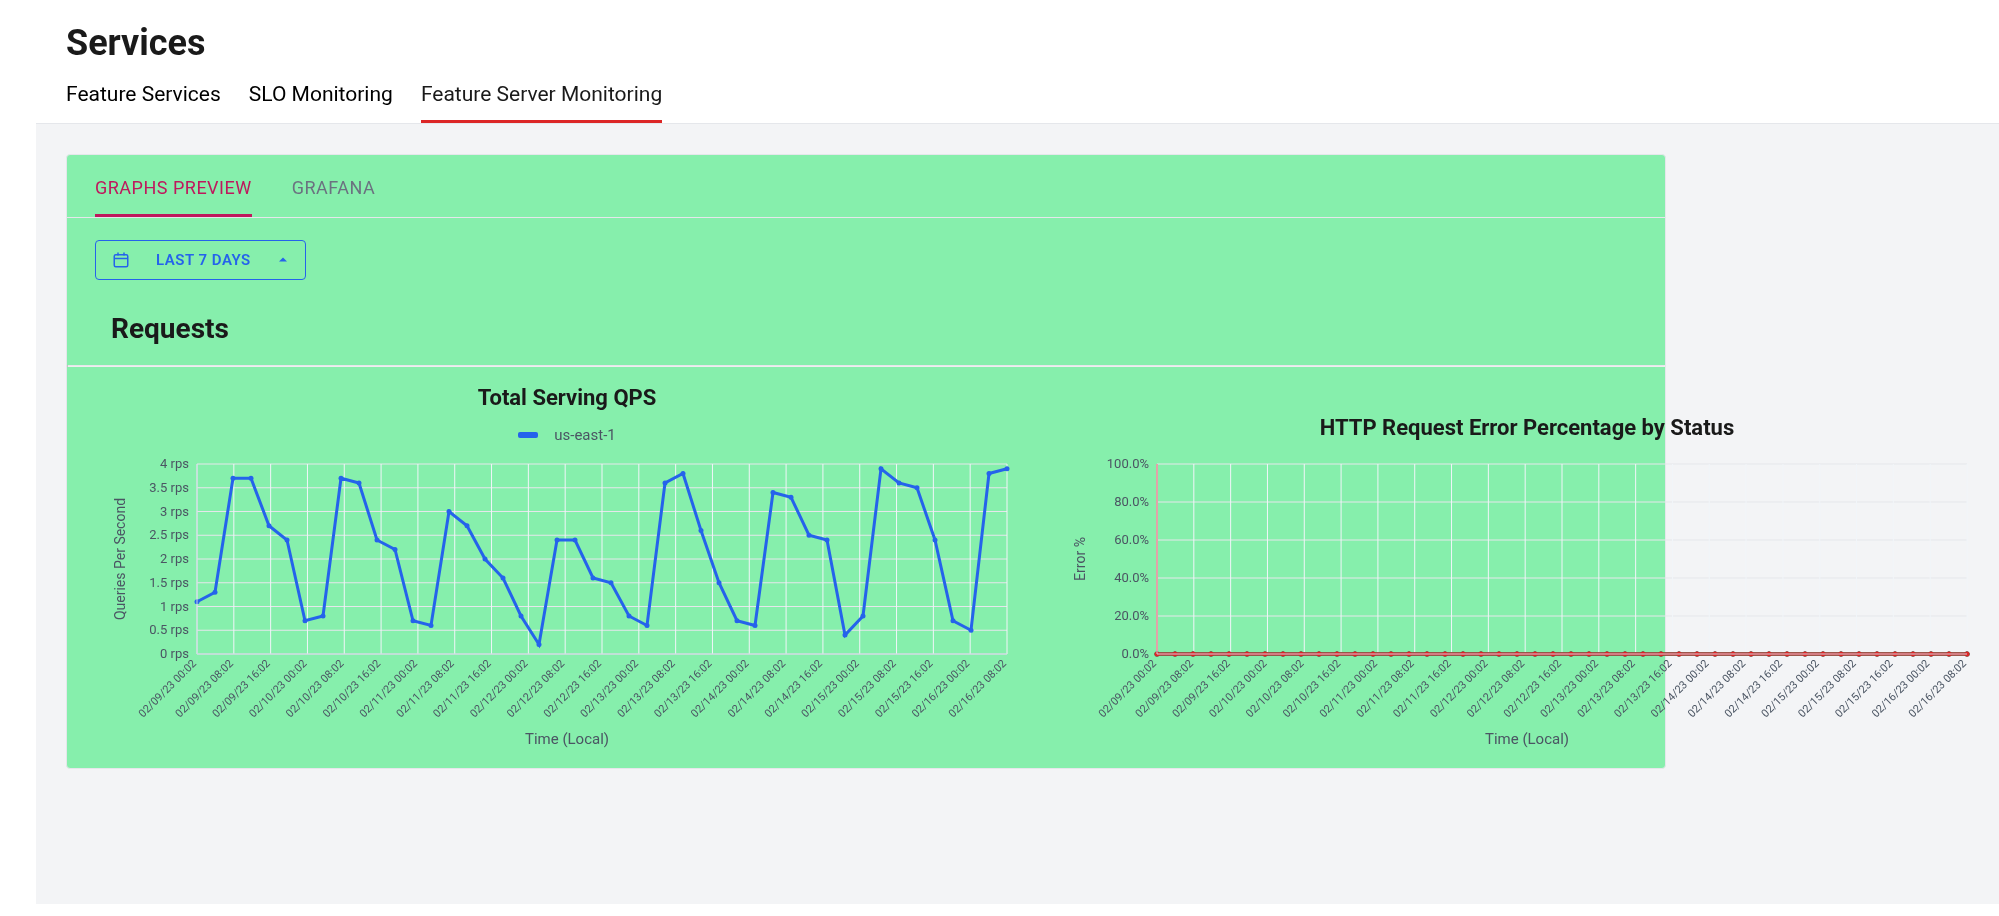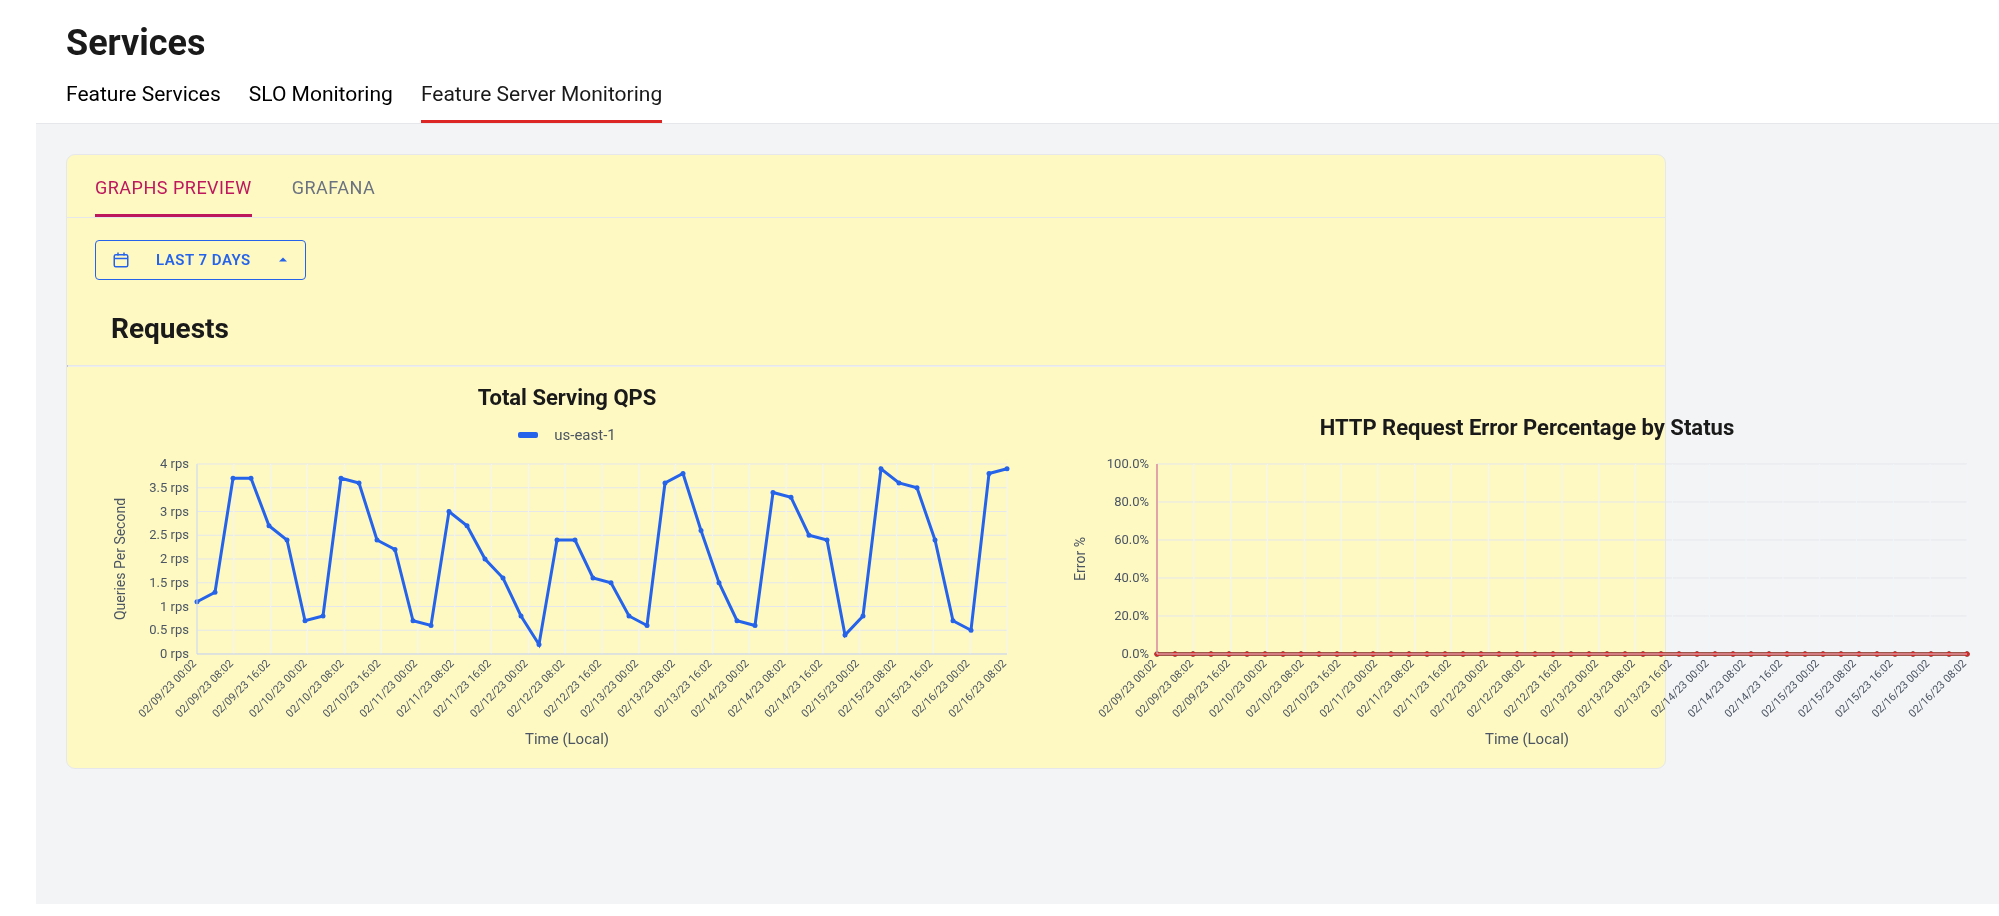--- a/index.html
+++ b/index.html
@@ -37,23 +37,23 @@
   .top-tab.active {
     color: #1a1a1a;
     border-bottom: 3px solid #dc2626;
   }
   .content-area {
     background: #f3f4f6;
     padding: 30px 0 0 30px;
     min-height: 780px;
   }
   .card {
-    background: #fef9c3;
+    background: #86efac;
     border: 1px solid #e5e7eb;
-    border-radius: 9px;
+    border-radius: 4px;
     width: 1600px;
   }
   .sub-tabs {
     display: flex;
     gap: 40px;
     padding-left: 28px;
     border-bottom: 1px solid #e5e7eb;
   }
   .sub-tab {
     font-size: 18px;

